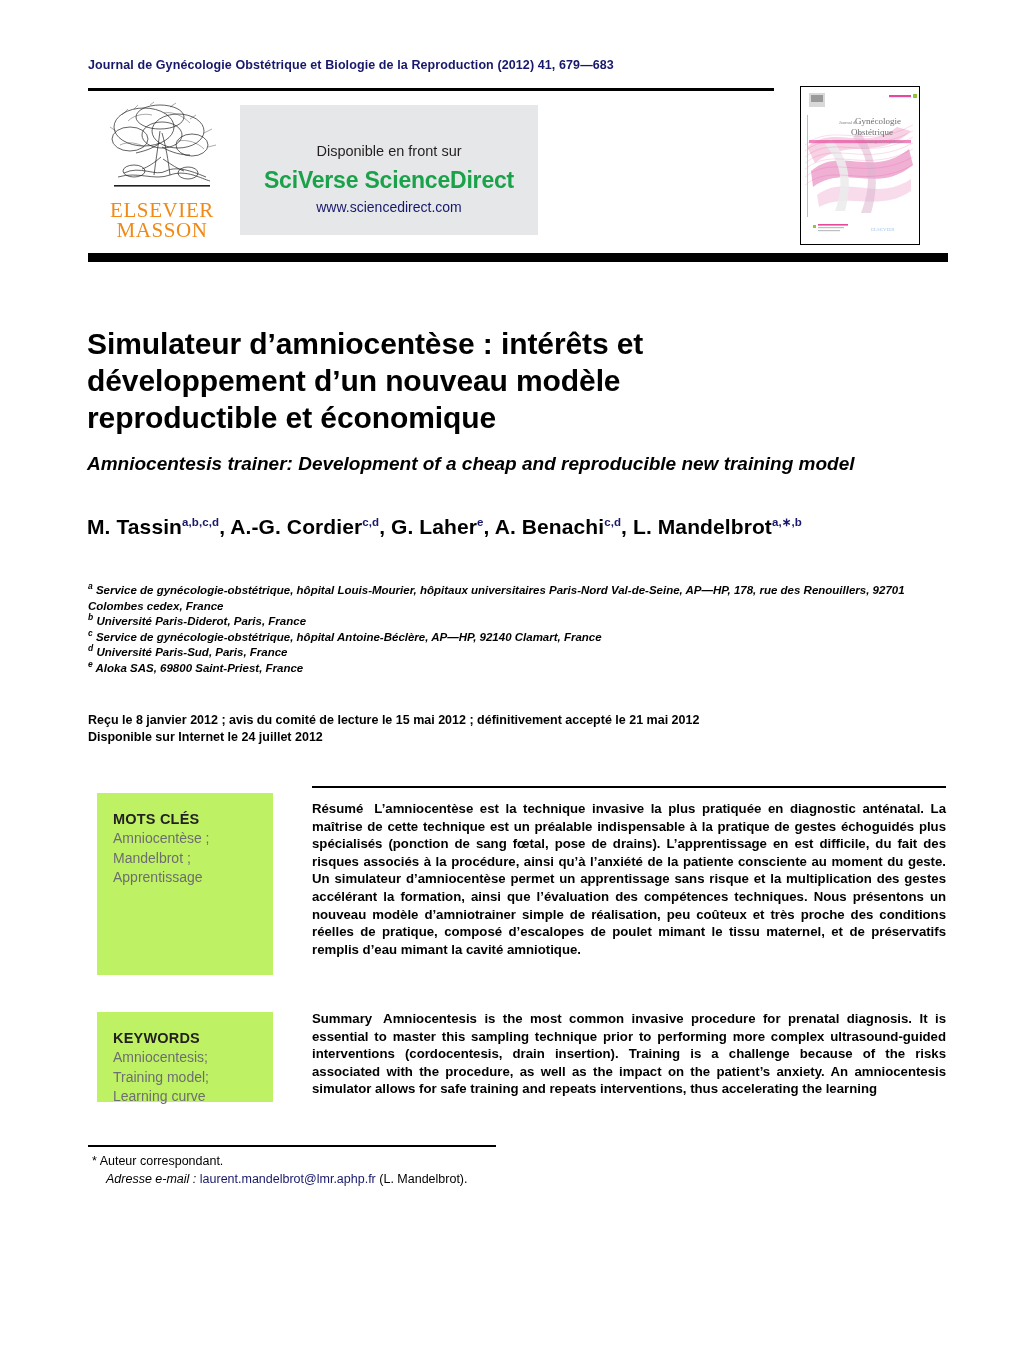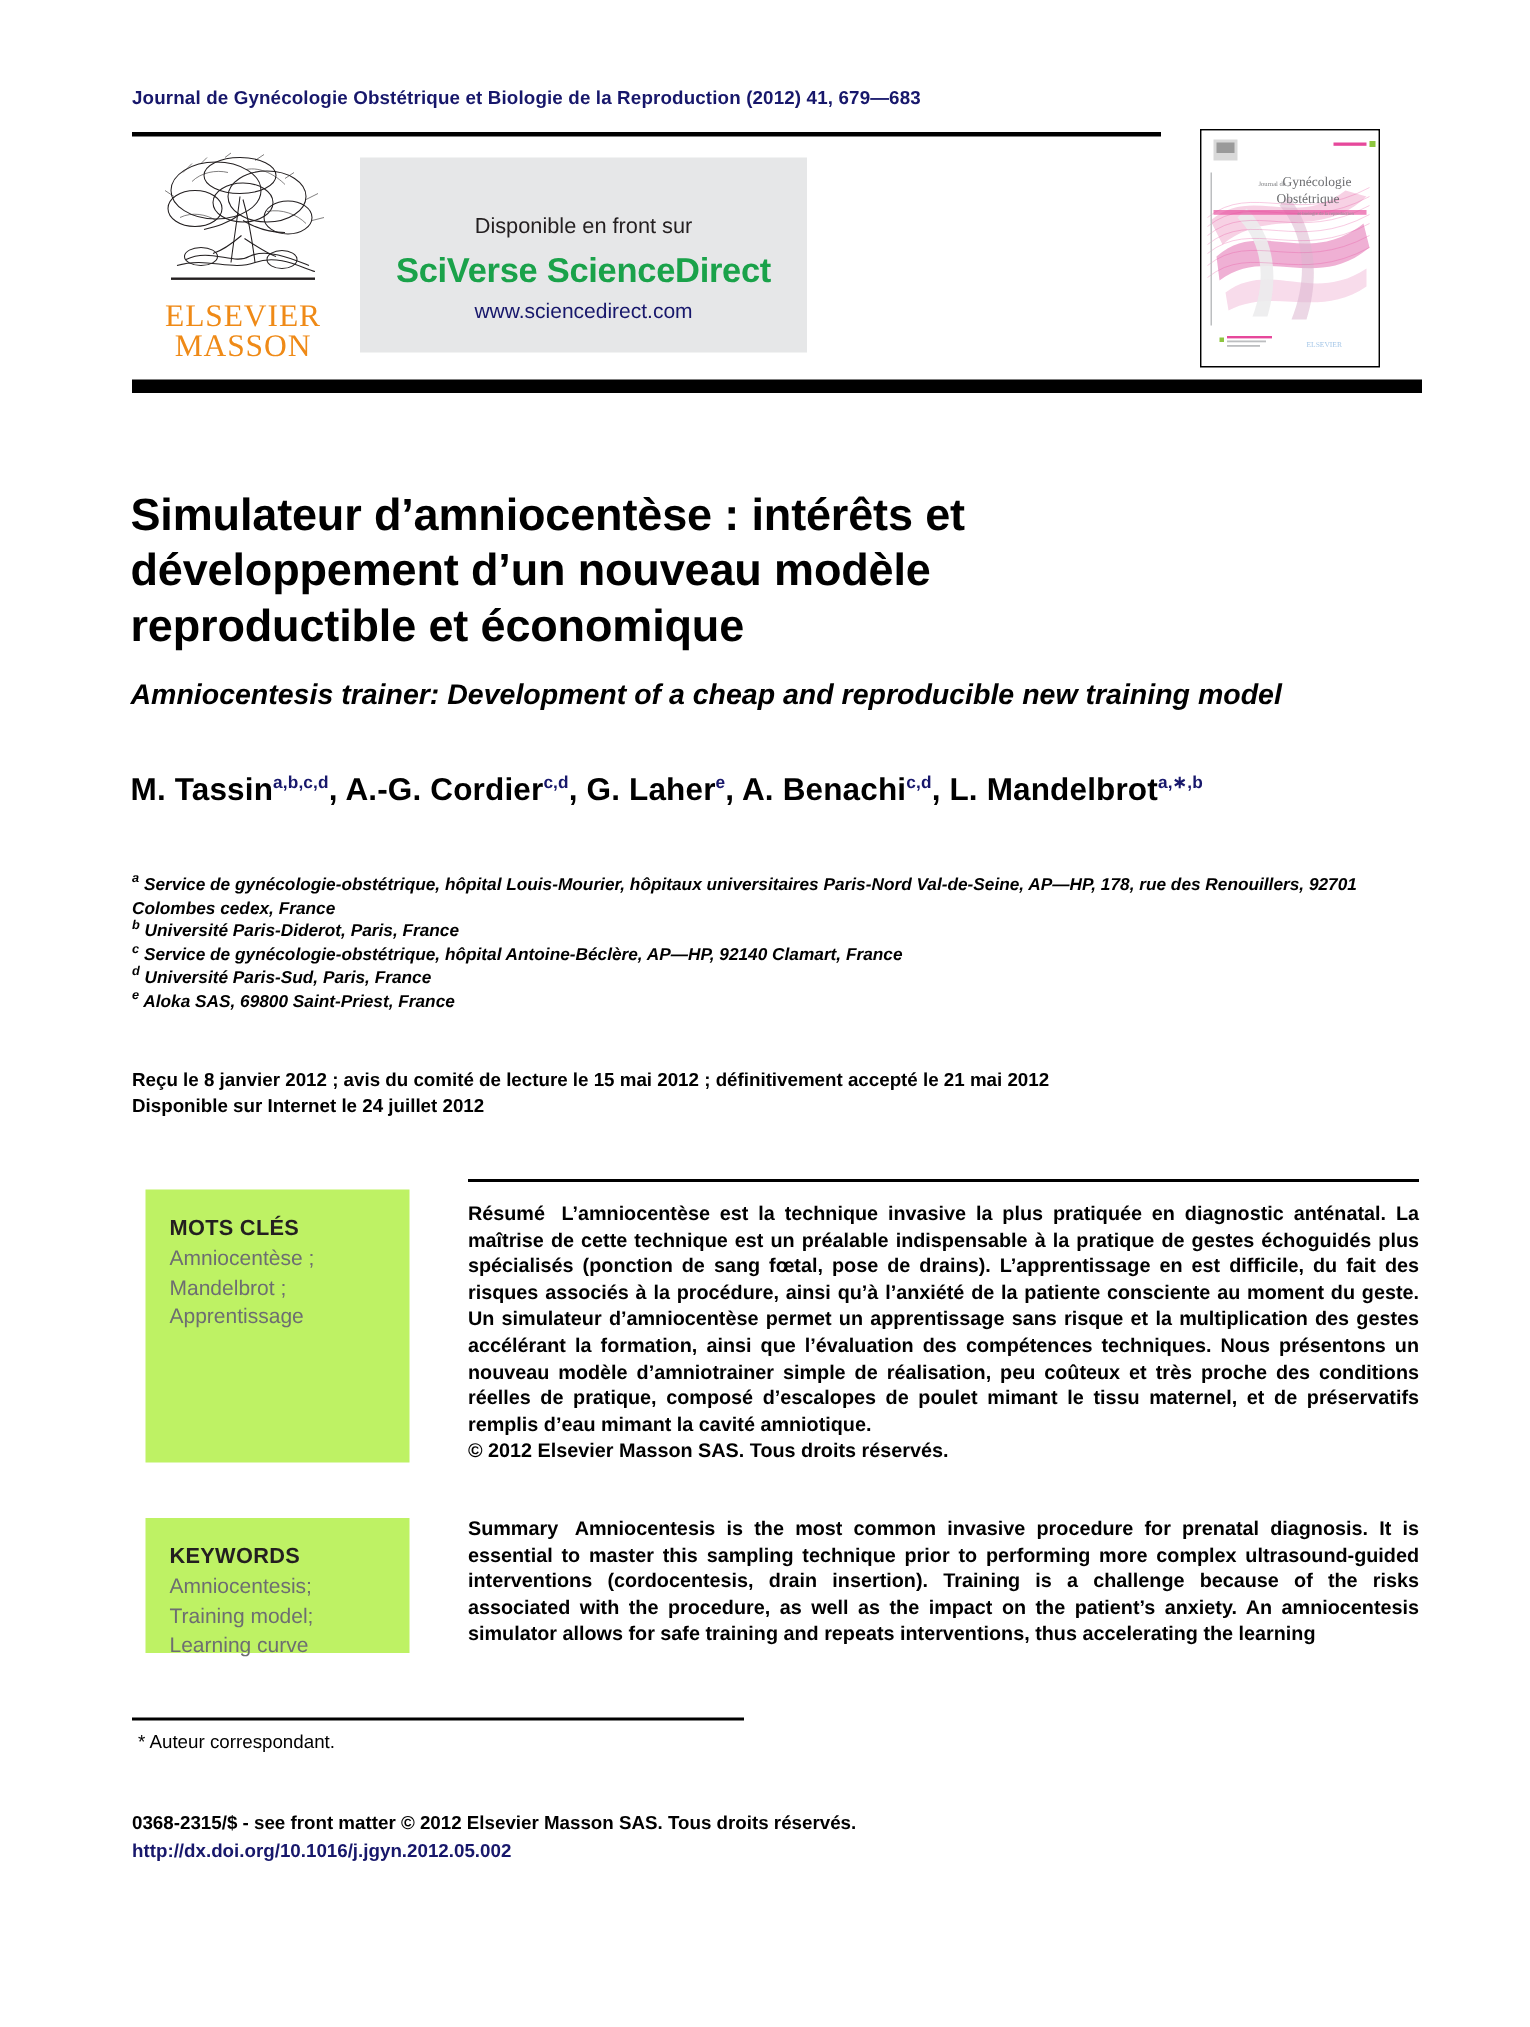--- a/index.html
+++ b/index.html
@@ -485,30 +485,30 @@
 
   <div class="kwbox" id="kwbox-en">
     <h4>KEYWORDS</h4>
     <p style="white-space: pre-line;">Amniocentesis;
 Training model;
 Learning curve</p>
   </div>
 
   <div class="abs" id="abs-fr">
     <span class="lead">Résumé</span><span>L’amniocentèse est la technique invasive la plus pratiquée en diagnostic anténatal. La maîtrise de cette technique est un préalable indispensable à la pratique de gestes échoguidés plus spécialisés (ponction de sang fœtal, pose de drains). L’apprentissage en est difficile, du fait des risques associés à la procédure, ainsi qu’à l’anxiété de la patiente consciente au moment du geste. Un simulateur d’amniocentèse permet un apprentissage sans risque et la multiplication des gestes accélérant la formation, ainsi que l’évaluation des compétences techniques. Nous présentons un nouveau modèle d’amniotrainer simple de réalisation, peu coûteux et très proche des conditions réelles de pratique, composé d’escalopes de poulet mimant le tissu maternel, et de préservatifs remplis d’eau mimant la cavité amniotique.</span>
-    <span class="copy">© 2012 Elsevier Masson SAS. Tous droits réservés.</span>
   </div>
 
   <div class="abs" id="abs-en">
     <span class="lead">Summary</span><span>Amniocentesis is the most common invasive procedure for prenatal diagnosis. It is essential to master this sampling technique prior to performing more complex ultrasound-guided interventions (cordocentesis, drain insertion). Training is a challenge because of the risks associated with the procedure, as well as the impact on the patient’s anxiety. An amniocentesis simulator allows for safe training and repeats interventions, thus accelerating the learning</span>
   </div>
 
   <div class="rule-foot"></div>
   <div class="footnote">
     <div>* Auteur correspondant.</div>
-  </div>
-
-  <div class="colophon">
-    <div>0368-2315/$ - see front matter © 2012 Elsevier Masson SAS. Tous droits réservés.</div>
-    <div class="doi">http://dx.doi.org/10.1016/j.jgyn.2012.05.002</div>
-  </div>
+    <span class="ind">
+      <em>Adresse e-mail :</em>
+      <span class="mailto">laurent.mandelbrot@lmr.aphp.fr</span>
+      <span>(L. Mandelbrot).</span>
+    </span>
+  </div>
+
 
 </div>
 
 </body></html>

